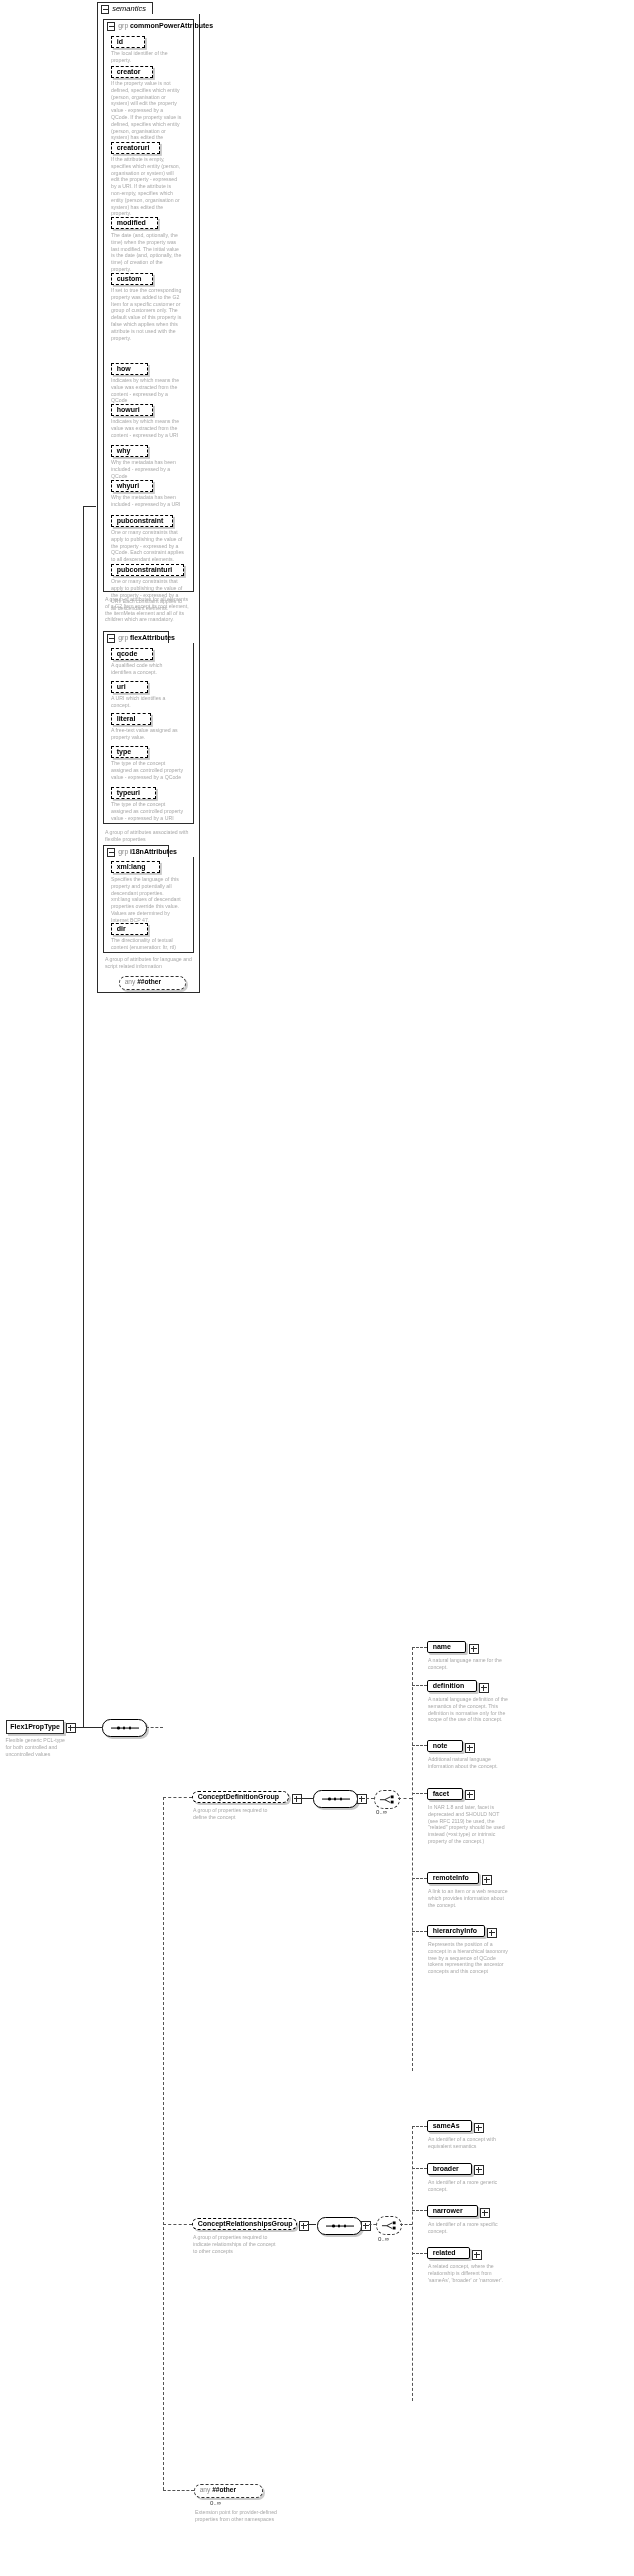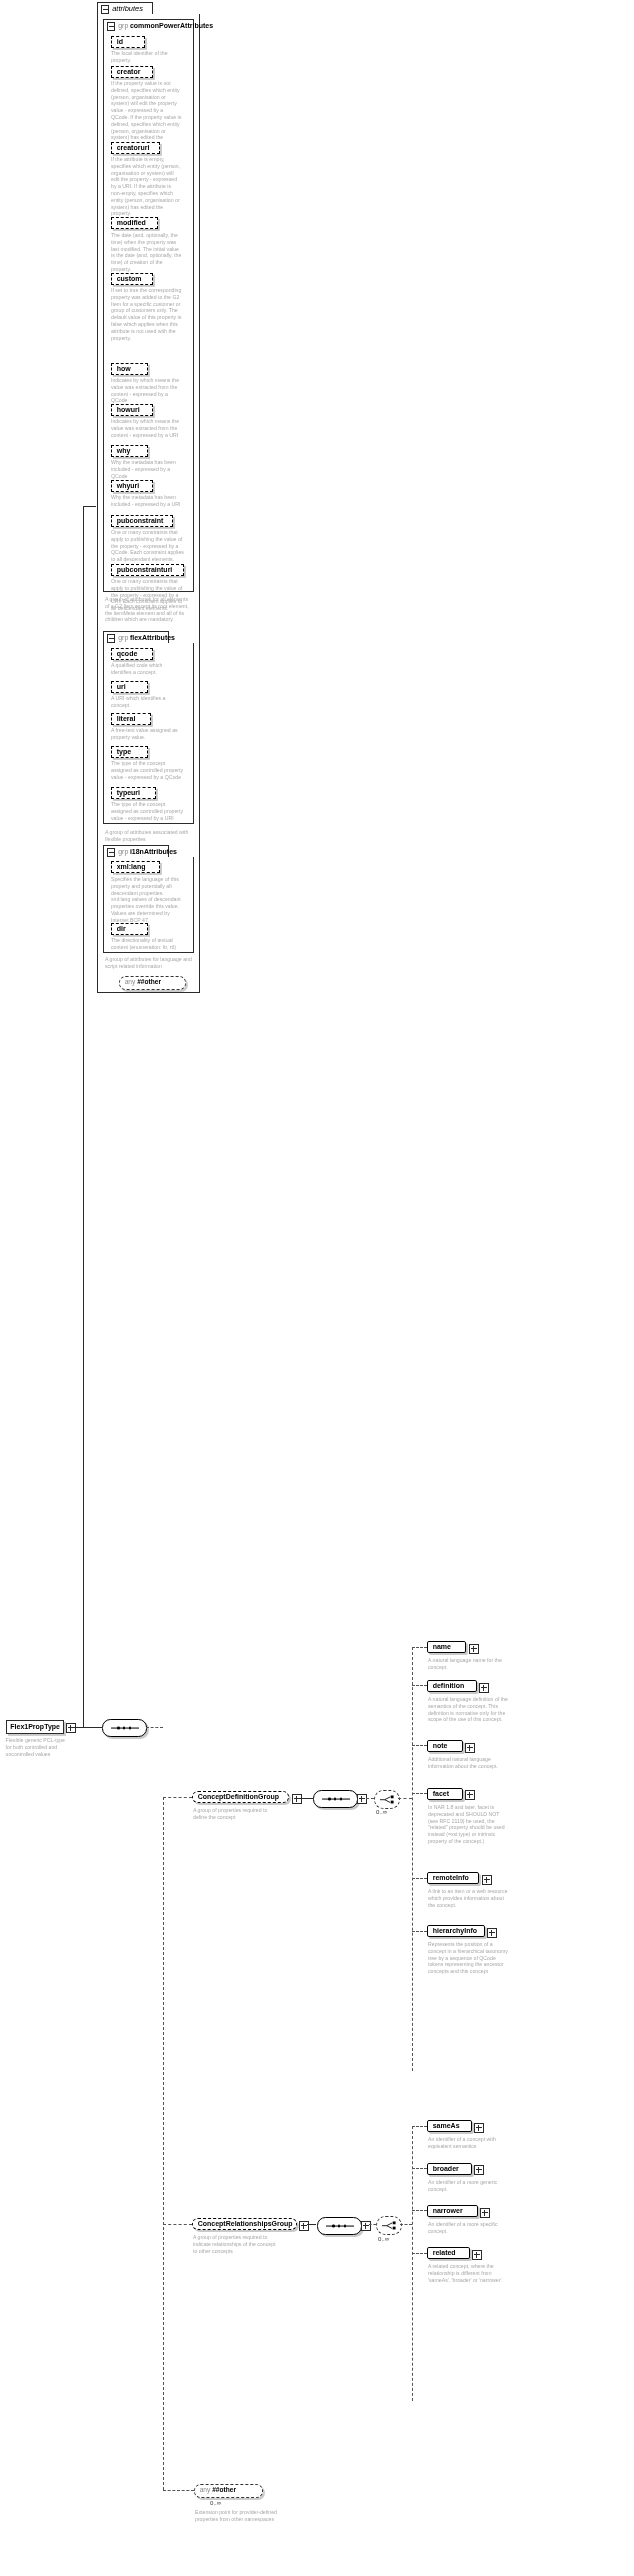--- a/index.html
+++ b/index.html
@@ -123,21 +123,21 @@
 <div class="plus" style="left:66px;top:1723px;"></div>
 <div class="ln h" style="left:74px;top:1727px;width:9.4px;"></div>
 
 <div class="ln v" style="left:83px;top:506px;height:1221px;"></div>
 
 <div class="ln h" style="left:83px;top:506px;width:13px;"></div>
 
 <div class="ln h" style="left:83px;top:1727px;width:19px;"></div>
 
 <div class="grp-tab" style="left:97px;top:1.9px;width:56px;">
-  <span class="pm"></span><span class="it">attributes</span>
+  <span class="pm"></span><span class="it">semantics</span>
 </div>
 <div class="frame frame-noTop" style="left:97px;top:14px;width:103px;height:979px;"></div>
 
 <div class="grp-tab" style="left:103px;top:19px;width:91px;">
   <span class="pm"></span><span class="kw">grp</span>
   <span class="nm">commonPowerAttributes</span>
 </div>
 <div class="frame frame-noTop" style="left:103px;top:31px;width:91px;height:561px;"></div>
 
 <div class="attr" style="left:111px;top:36px;width:34px;"><span>id</span></div>

